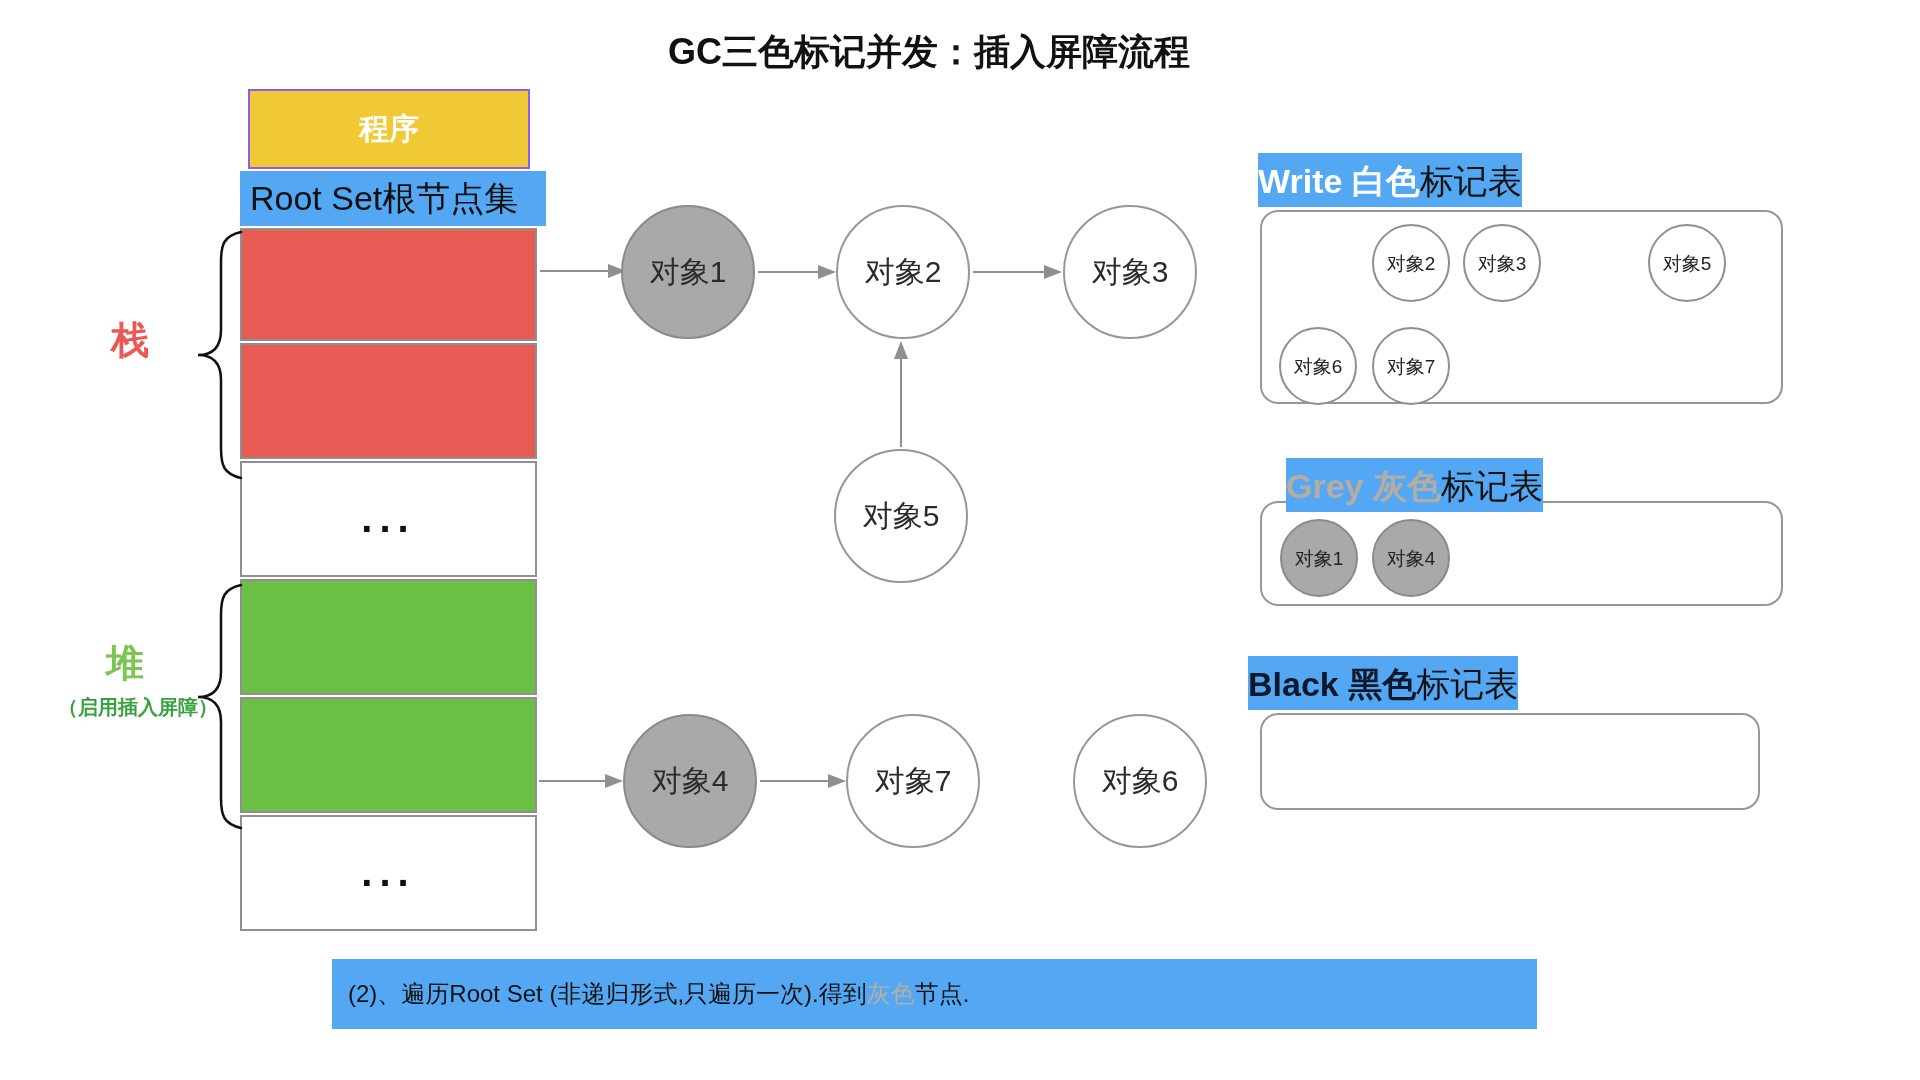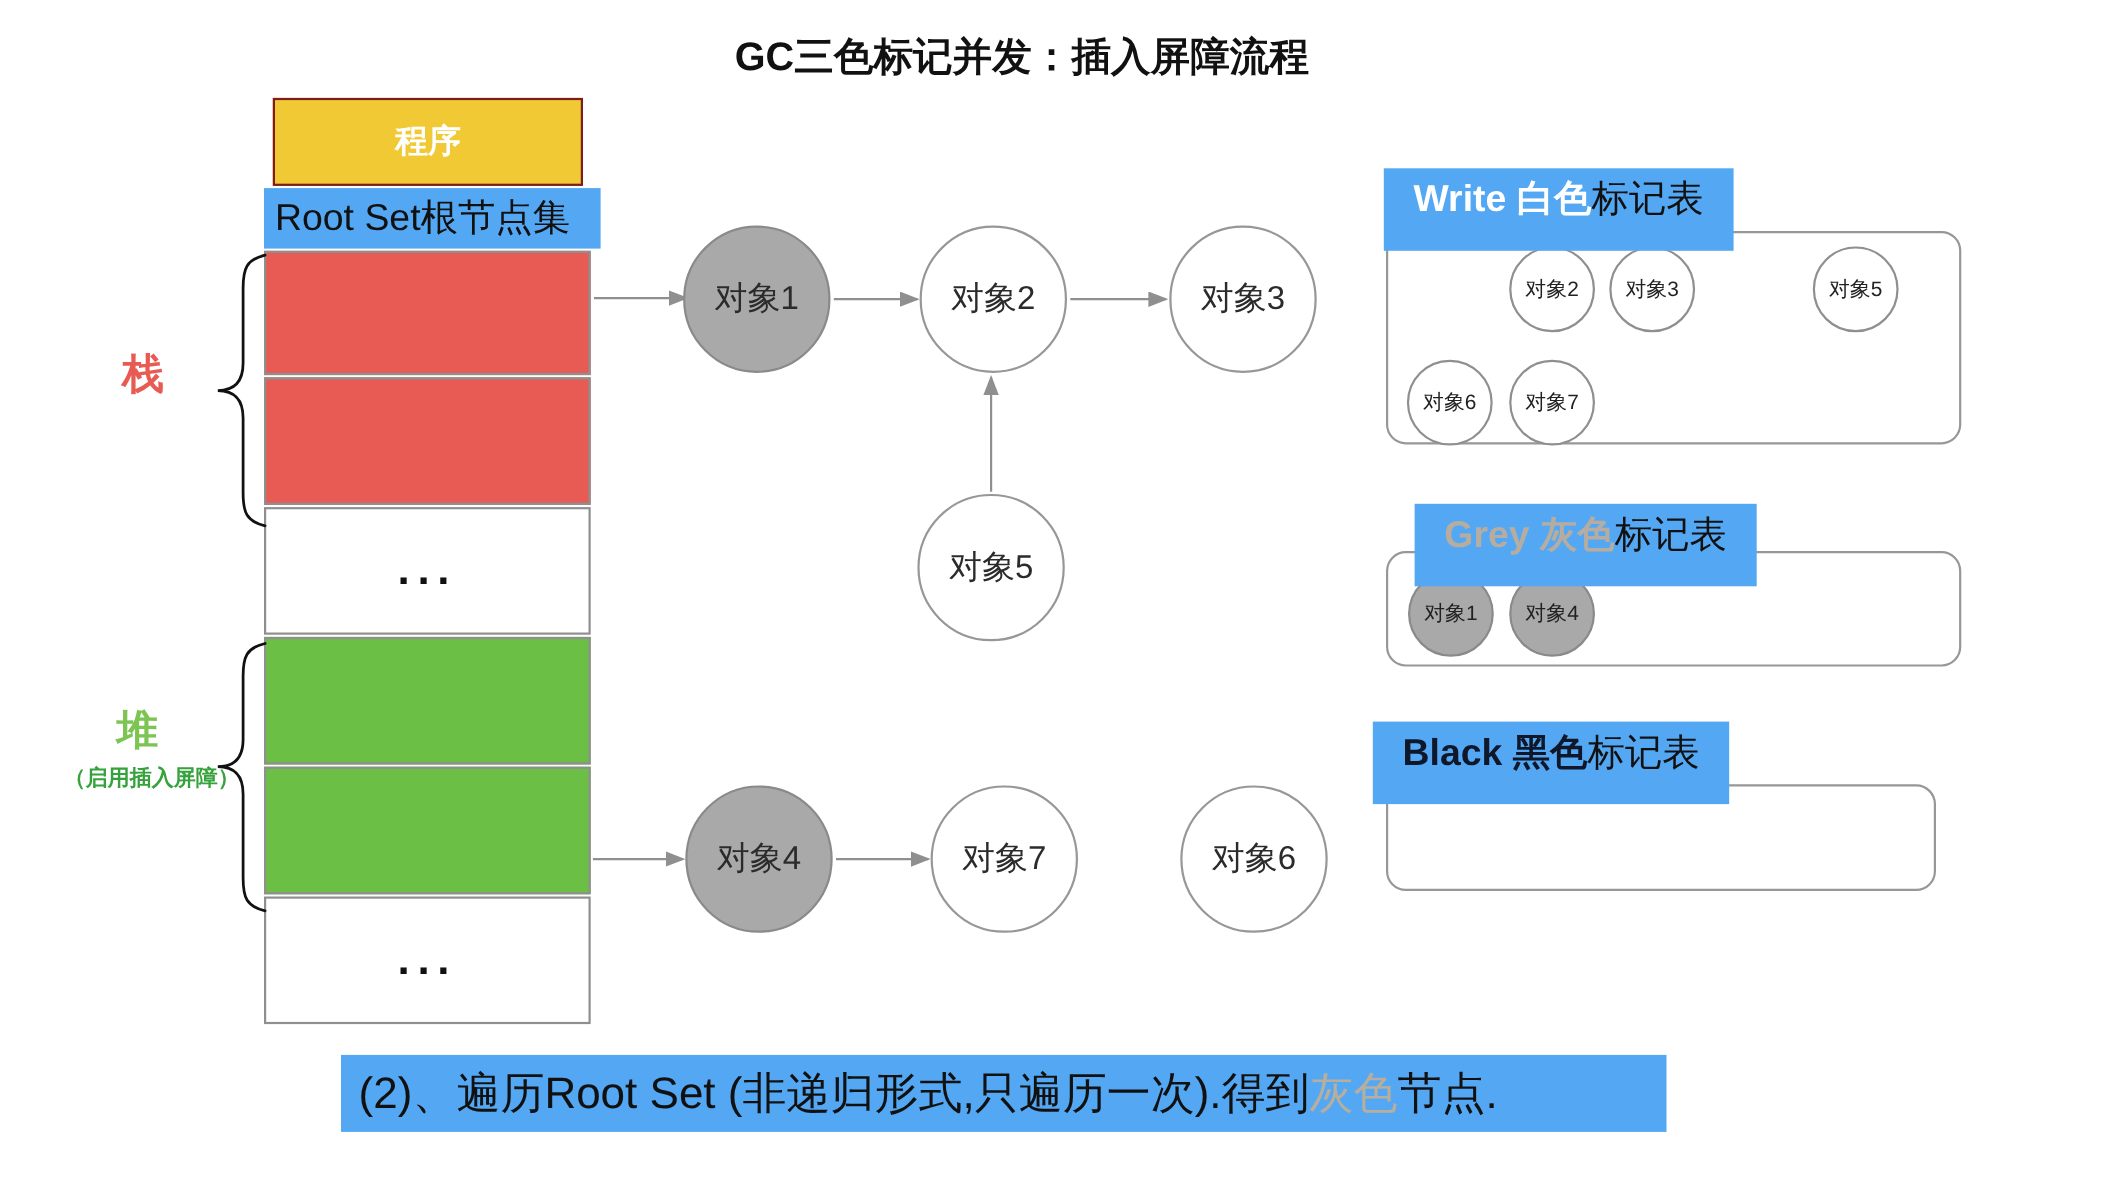--- a/index.html
+++ b/index.html
@@ -7,21 +7,21 @@
        font-family:"Liberation Sans","DejaVu Sans",sans-serif;color:#1a1a1a;}
   .abs{position:absolute;box-sizing:border-box;}
 
   
   .title{left:629px;top:28px;width:600px;text-align:center;
          font-size:36px;font-weight:bold;color:#111;}
 
   
   .mem-box{left:240px;width:297px;border:2px solid #8f8f8f;background:#fff;}
   .program{left:248px;top:89px;width:282px;height:80px;background:#f0c934;
-           border:2px solid #7f1d1d;color:#ffffff;font-size:30px;font-weight:bold;
+           border:2px solid #8b5cf6;color:#ffffff;font-size:30px;font-weight:bold;
            text-align:center;line-height:76px;}
   .rootband{left:240px;top:171px;width:306px;height:55px;background:#54a8f3;
             font-size:34px;color:#111;line-height:55px;padding-left:10px;}
   .seg-red{background:#e85b55;}
   .seg-green{background:#6cbf45;}
   .seg-white{background:#ffffff;text-align:center;}
   .dots{font-size:40px;font-weight:bold;letter-spacing:7px;color:#111;line-height:110px;}
 
   .stack-label{left:95px;top:315px;width:70px;text-align:center;
                font-size:38px;font-weight:bold;color:#e85b55;}
@@ -30,35 +30,35 @@
   .heap-sub{left:38px;top:694px;width:180px;text-align:right;
             font-size:20px;font-weight:bold;color:#35a23c;}
 
   
   .node{width:134px;height:134px;border-radius:50%;text-align:center;
         font-size:30px;color:#2b2b2b;line-height:130px;}
   .node-white{background:#ffffff;border:2px solid #979797;}
   .node-grey{background:#a9a9a9;border:2px solid #8a8a8a;}
 
   
-  .tbl-label{height:75px;background:#54a8f3;font-size:34px;line-height:57px;
-             padding:0 27px;white-space:nowrap;z-index:3;}
+  .tbl-label{height:54px;background:#54a8f3;font-size:34px;line-height:57px;
+             padding:0 0;white-space:nowrap;z-index:3;}
   .tl-white{color:#ffffff;font-weight:bold;}
   .tl-grey{color:#b6ada0;font-weight:bold;}
   .tl-black{color:#0f172a;font-weight:bold;}
   .tl-rest{color:#111111;font-weight:normal;}
   .tbl-rect{border:2px solid #979797;border-radius:18px;background:#ffffff;z-index:1;}
   .mini{width:78px;height:78px;border-radius:50%;text-align:center;
         font-size:19px;line-height:75px;color:#222;z-index:2;}
   .mini-white{background:#ffffff;border:2px solid #8f8f8f;}
   .mini-grey{background:#a9a9a9;border:2px solid #8a8a8a;}
 
   
-  .caption{left:310px;top:959px;width:1205px;height:70px;background:#54a8f3;
-           font-size:40px;line-height:70px;padding-left:16px;white-space:nowrap;color:#111;}
+  .caption{left:332px;top:959px;width:1205px;height:70px;background:#54a8f3;
+           font-size:24px;line-height:70px;padding-left:16px;white-space:nowrap;color:#111;}
   .cap-grey{color:#b7ae9e;}
 
   svg.overlay{position:absolute;left:0;top:0;width:1920px;height:1080px;pointer-events:none;}
 </style>
 </head>
 <body>
 
 <div class="abs title">GC三色标记并发：插入屏障流程</div>
 
 <div class="abs program">程序</div>

